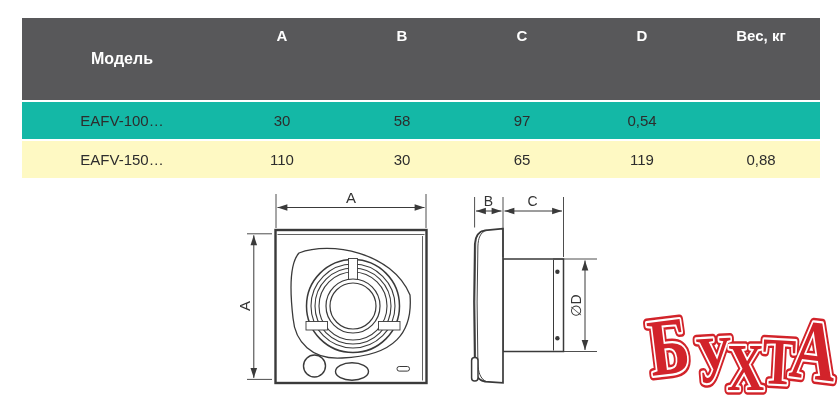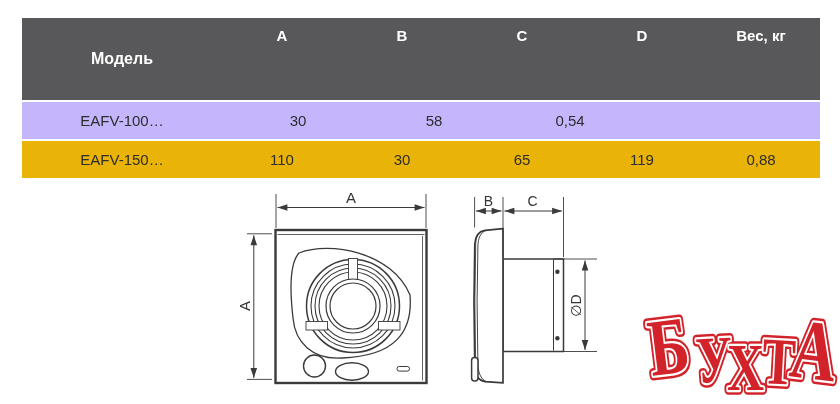--- a/index.html
+++ b/index.html
@@ -31,22 +31,22 @@
   .col-letters > div {
     display:flex; align-items:center; justify-content:center;
     font-weight:bold; font-size:15px; padding-bottom:4px;
   }
   .trow {
     height:37px; margin-top:2px;
     display:grid; grid-template-columns:200px 120px 120px 120px 120px 118px;
     font-size:15px; color:#2d2d2d;
   }
   .trow > div { display:flex; align-items:center; justify-content:center; }
-  .trow.r1 { background:#c4b5fd;gap:16px; }
-  .trow.r2 { background:#eab308; }
+  .trow.r1 { background:#14b8a6; }
+  .trow.r2 { background:#fef9c3; }
 
   
   .drawing { position:absolute; left:228px; top:185px; }
   .drawing text { font-family:"Liberation Sans", sans-serif; fill:#333333; }
 
   
   .logo { position:absolute; left:640px; top:298px; }
   .logo text {
     font-family:"Liberation Serif", serif; font-weight:bold;
   }
@@ -68,20 +68,21 @@
         <div>D</div>
         <div>Вес, кг</div>
       </div>
     </div>
   </div>
 
   <div class="trow r1">
     <div>EAFV-100…</div>
     <div>30</div>
     <div>58</div>
+    <div>97</div>
     <div>0,54</div>
   </div>
 
   <div class="trow r2">
     <div>EAFV-150…</div>
     <div>110</div>
     <div>30</div>
     <div>65</div>
     <div>119</div>
     <div>0,88</div>

